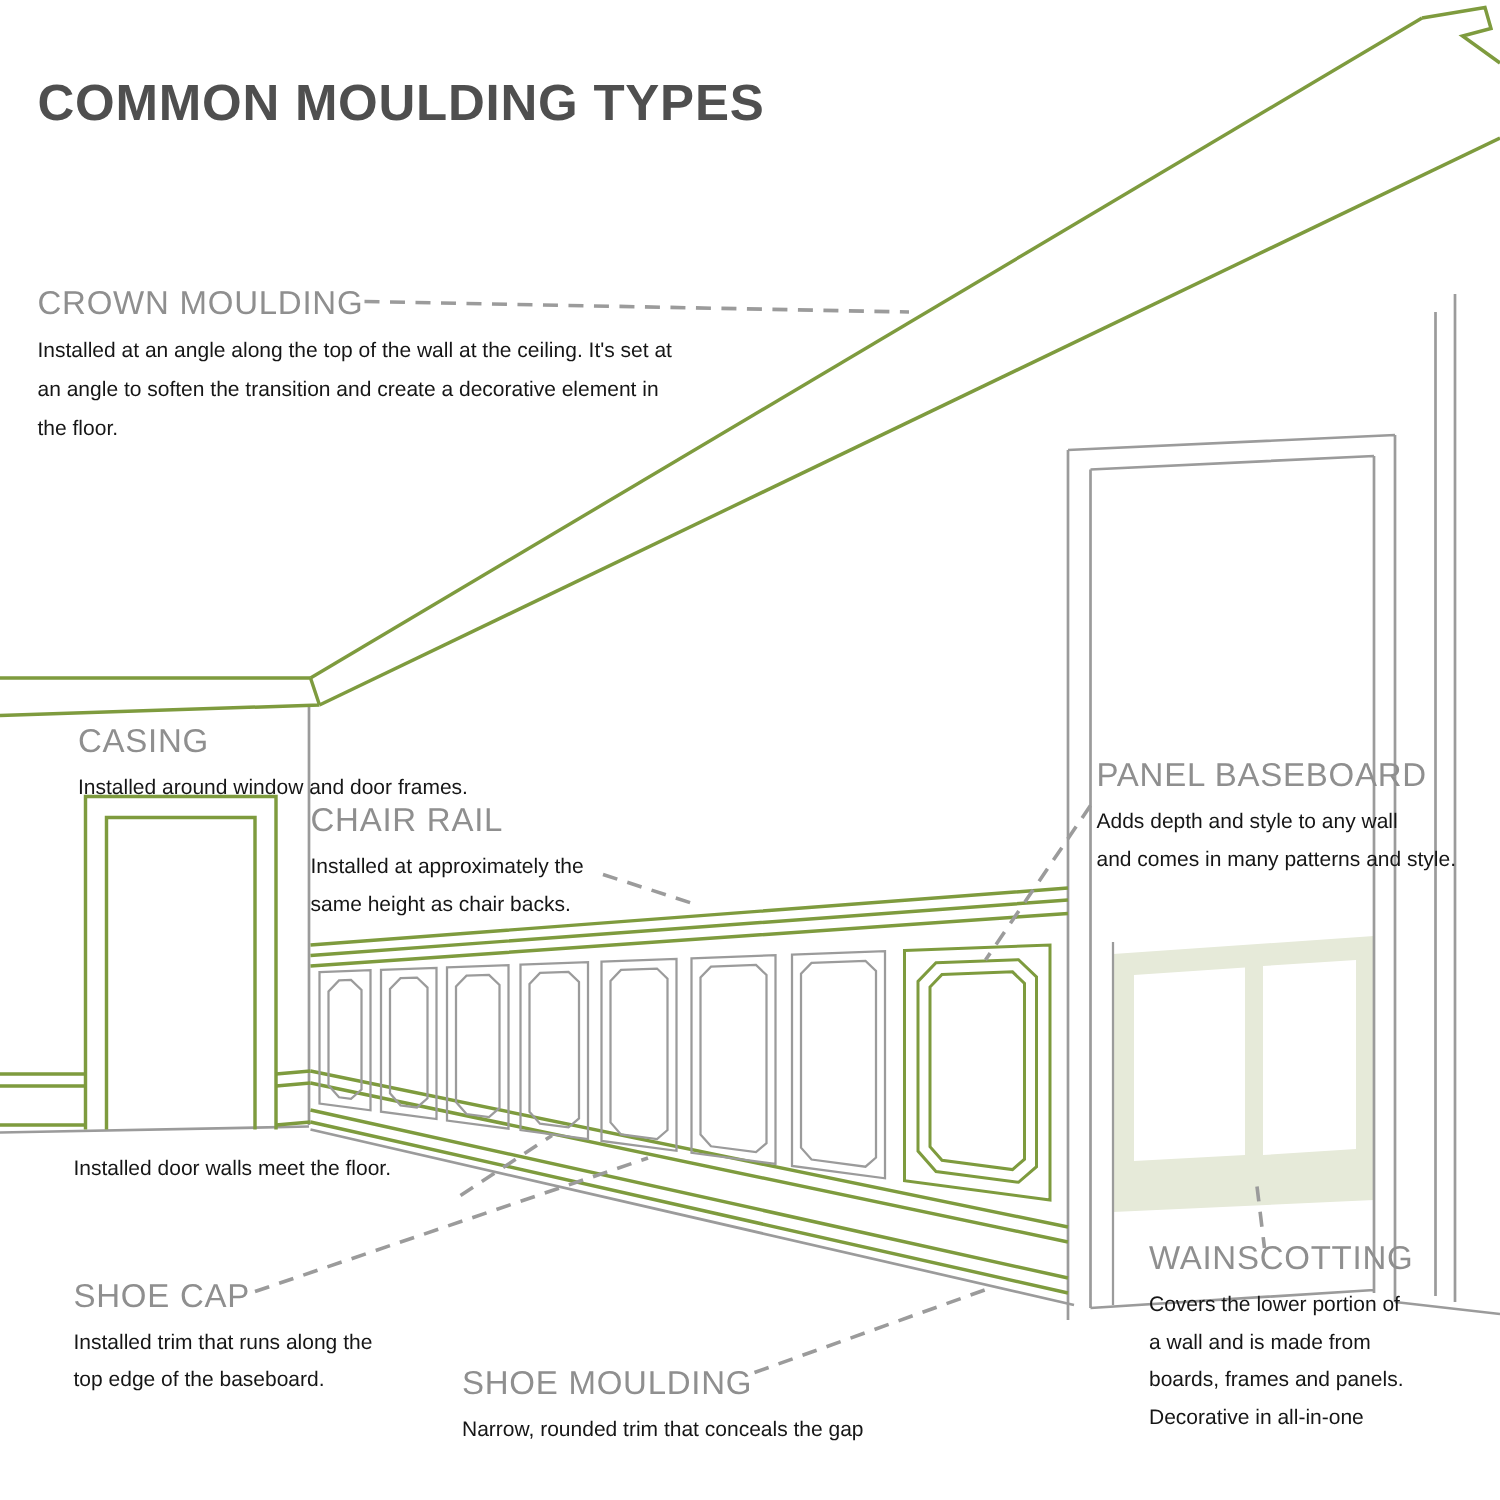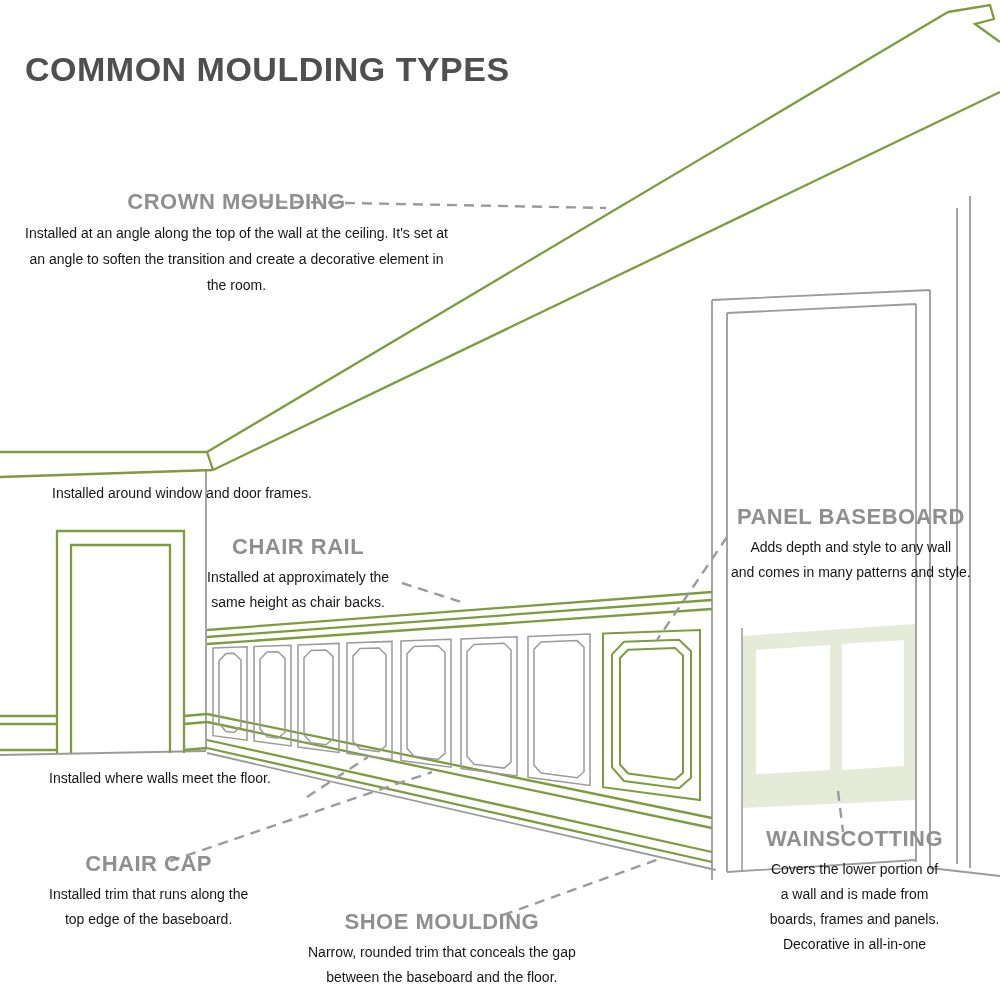--- a/index.html
+++ b/index.html
@@ -6,37 +6,37 @@
     --accent-green:#7e9b3e;
     --wainscot-fill:#e6ead9;
     --line-gray:#9b9b9b;
     --label-gray:#8f8f8f;
     --title-color:#4f4f4f;
     --body-color:#161616;
   }
   html,body{margin:0;padding:0;background:#fff;}
   .stage{
     position:relative;width:1000px;height:1000px;background:#ffffff;
-    overflow:hidden;font-family:"Liberation Sans",sans-serif;text-align:center;
+    overflow:hidden;font-family:"Liberation Sans",sans-serif;
   }
   .stage svg{position:absolute;left:0;top:0;}
   .ln-green{fill:none;stroke:var(--accent-green);stroke-width:2.3;stroke-linejoin:miter;}
   .ln-green-thin{fill:none;stroke:var(--accent-green);stroke-width:2;}
   .ln-gray{fill:none;stroke:var(--line-gray);stroke-width:1.8;}
   .ln-gray-thin{fill:none;stroke:var(--line-gray);stroke-width:1.5;}
   .dash{fill:none;stroke:var(--line-gray);stroke-width:2.4;stroke-dasharray:10 7;}
   .fill-sage{fill:var(--wainscot-fill);stroke:none;}
   .fill-white{fill:#ffffff;stroke:none;}
   .page-title{
     position:absolute;left:25px;top:50px;margin:0;
     font-size:34px;font-weight:bold;letter-spacing:.5px;color:var(--title-color);
   }
   .callout{position:absolute;}
   .callout .head{
-    font-size:22px;font-weight:bold;letter-spacing:.5px;
+    font-size:22px;font-weight:normal;letter-spacing:.5px;
     color:var(--label-gray);margin-bottom:5px;white-space:nowrap;
   }
   .callout .line{
     font-size:14px;line-height:25px;color:var(--body-color);white-space:nowrap;
   }
   .callout.crown .line{line-height:26px;}
 </style>
 </head>
 <body>
 
@@ -94,53 +94,53 @@
     <path class="dash" d="M503 915 L662 858"></path>
     <path class="dash" d="M838 791 L843 832"></path>
   </svg>
 
   <h1 class="page-title">COMMON MOULDING TYPES</h1>
 
   <div class="callout crown" style="left:25px;top:189px">
     <div class="head">CROWN MOULDING</div>
     <div class="line">Installed at an angle along the top of the wall at the ceiling.  It's set at</div>
     <div class="line">an angle to soften the transition and create a decorative element in</div>
-    <div class="line">the room.</div>
+    <div class="line">the floor.</div>
   </div>
 
   <div class="callout" style="left:52px;top:481px">
+    <div class="head">CASING</div>
     <div class="line">Installed around window and door frames.</div>
   </div>
 
   <div class="callout" style="left:207px;top:534px">
     <div class="head">CHAIR RAIL</div>
     <div class="line">Installed at approximately the</div>
     <div class="line">same height as chair backs.</div>
   </div>
 
   <div class="callout" style="left:731px;top:504px">
     <div class="head">PANEL BASEBOARD</div>
     <div class="line">Adds depth and style to any wall</div>
     <div class="line">and comes in many patterns and style.</div>
   </div>
 
   <div class="callout" style="left:49px;top:766px">
-    <div class="line">Installed where walls meet the floor.</div>
+    <div class="line">Installed door walls meet the floor.</div>
   </div>
 
   <div class="callout" style="left:49px;top:851px">
-    <div class="head">CHAIR CAP</div>
+    <div class="head">SHOE CAP</div>
     <div class="line">Installed trim that runs along the</div>
     <div class="line">top edge of the baseboard.</div>
   </div>
 
   <div class="callout" style="left:308px;top:909px">
     <div class="head">SHOE MOULDING</div>
     <div class="line">Narrow, rounded trim that conceals the gap</div>
-    <div class="line">between the baseboard and the floor.</div>
   </div>
 
   <div class="callout" style="left:766px;top:826px">
     <div class="head">WAINSCOTTING</div>
     <div class="line">Covers the lower portion of</div>
     <div class="line">a wall and is made from</div>
     <div class="line">boards, frames and panels.</div>
     <div class="line">Decorative in all-in-one</div>
   </div>
 

